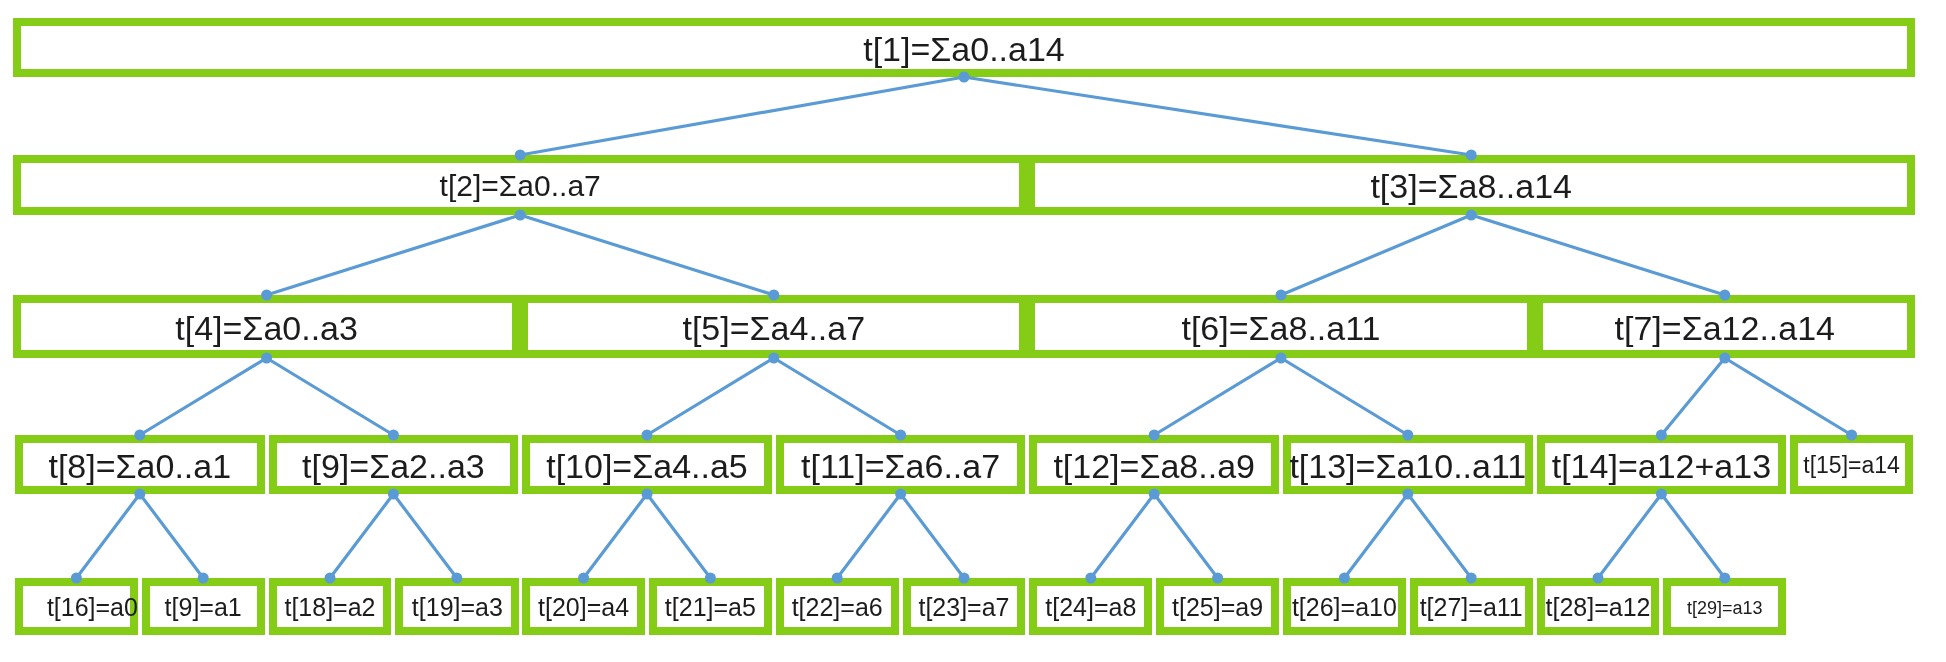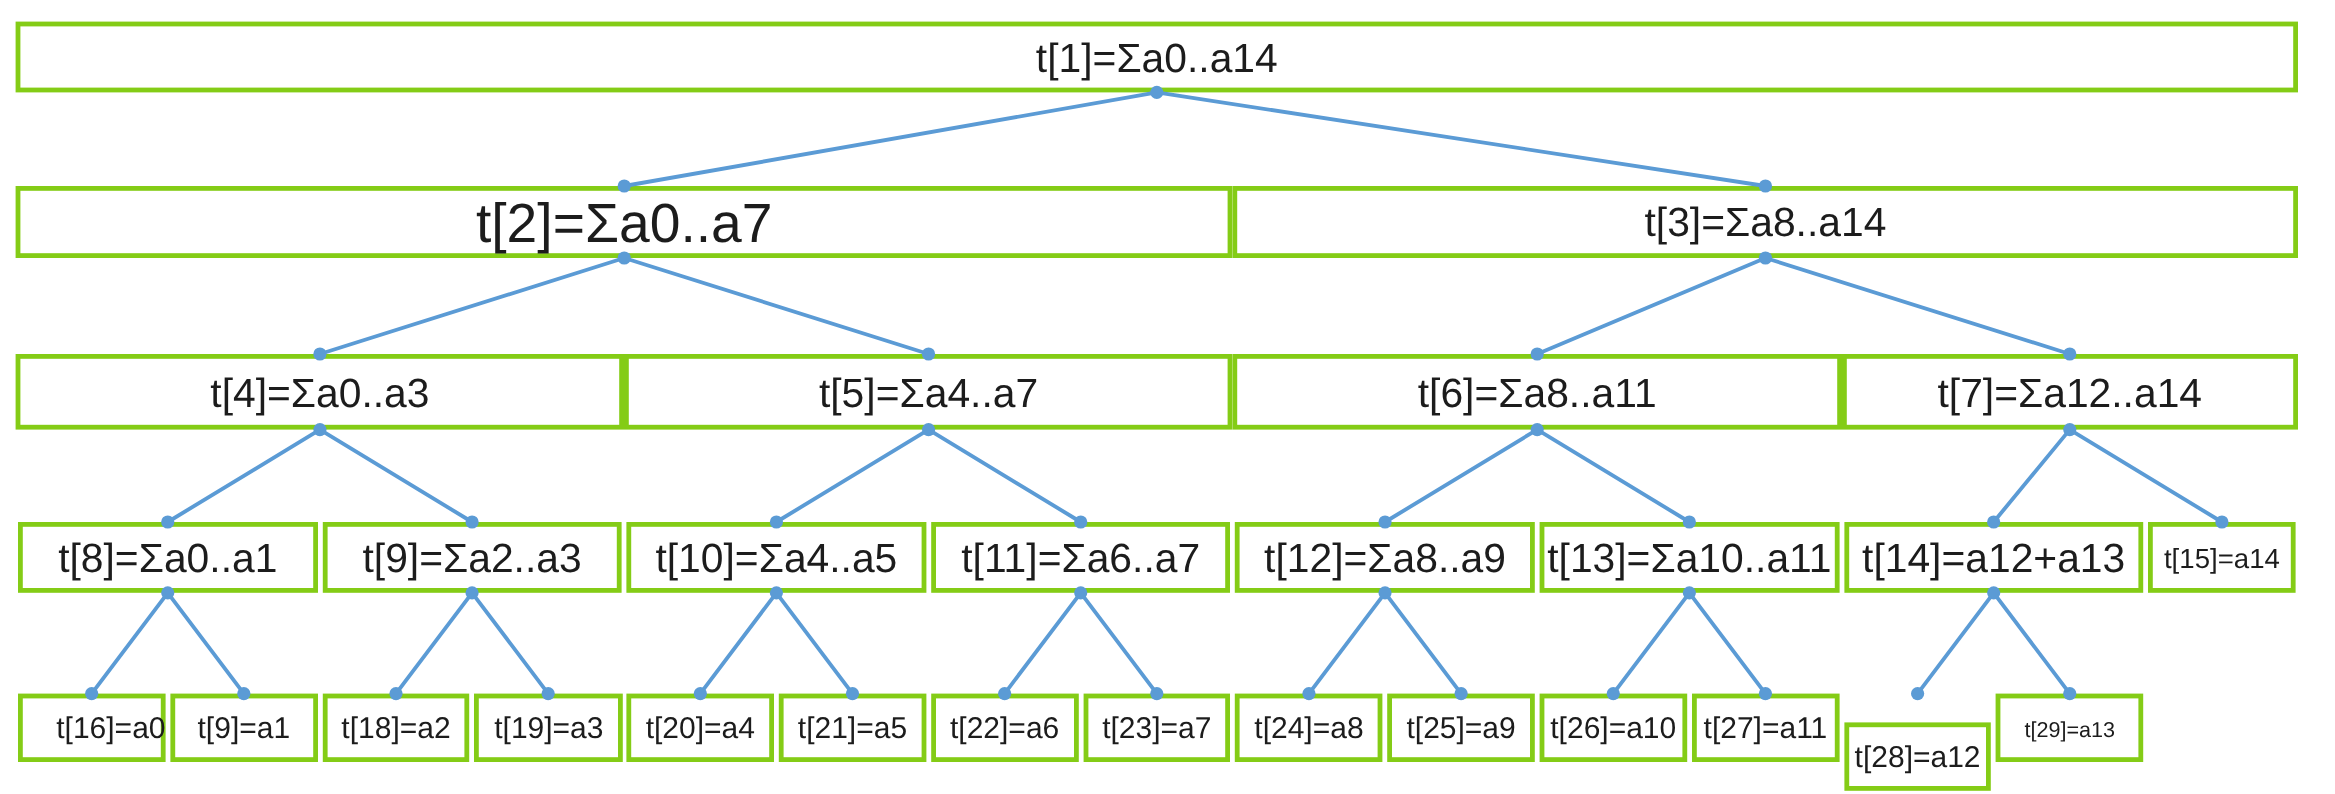--- a/index.html
+++ b/index.html
@@ -8,21 +8,21 @@
     width:1946px;height:662px;
     background:#ffffff;
     overflow:hidden;
     font-family:"Liberation Sans", sans-serif;
   }
   #nodes{position:absolute;inset:0;}
   .node{
     position:absolute;
     box-sizing:border-box;
     background:#ffffff;
-    border:4px solid #84cc16;
+    border:8px solid #84cc16;
     display:flex;
     align-items:center;
     justify-content:center;
     white-space:nowrap;
     color:#1c1c1c;
   }
   .node span{display:block;line-height:1;padding-top:2px;}
   #edges{
     position:absolute;left:0;top:0;
     pointer-events:none;
@@ -30,21 +30,21 @@
 </style>
 </head>
 <body>
 
 <div id="canvas">
   <div id="nodes">
       <div class="node" style="left: 13px; top: 18px; width: 1902px; height: 59px;">
         <span style="font-size: 34px;">t[1]=Σa0..a14</span>
       </div>
       <div class="node" style="left: 13px; top: 155px; width: 1014.4px; height: 60px;">
-        <span style="font-size: 46px;">t[2]=Σa0..a7</span>
+        <span style="font-size: 30px;">t[2]=Σa0..a7</span>
       </div>
       <div class="node" style="left: 1027.4px; top: 155px; width: 887.6px; height: 60px;">
         <span style="font-size: 34px;">t[3]=Σa8..a14</span>
       </div>
       <div class="node" style="left: 13px; top: 295px; width: 507.2px; height: 63px;">
         <span style="font-size: 34px;">t[4]=Σa0..a3</span>
       </div>
       <div class="node" style="left: 520.2px; top: 295px; width: 507.2px; height: 63px;">
         <span style="font-size: 34px;">t[5]=Σa4..a7</span>
       </div>
@@ -107,21 +107,21 @@
       </div>
       <div class="node" style="left: 1156.2px; top: 578px; width: 122.8px; height: 57px;">
         <span style="font-size: 25px;">t[25]=a9</span>
       </div>
       <div class="node" style="left: 1283px; top: 578px; width: 122.8px; height: 57px;">
         <span style="font-size: 25px;">t[26]=a10</span>
       </div>
       <div class="node" style="left: 1409.8px; top: 578px; width: 122.8px; height: 57px;">
         <span style="font-size: 25px;">t[27]=a11</span>
       </div>
-      <div class="node" style="left: 1536.6px; top: 578px; width: 122.8px; height: 57px; margin-top: 24px;">
+      <div class="node" style="left: 1536.6px; top: 578px; width: 122.8px; height: 57px;">
         <span style="font-size: 25px;">t[28]=a12</span>
       </div>
       <div class="node" style="left: 1663.4px; top: 578px; width: 122.8px; height: 57px;">
         <span style="font-size: 18px;">t[29]=a13</span>
       </div>
     </div>
   <svg id="edges" width="1946" height="662" viewBox="0 0 1946 662">
       <line x1="964" y1="77" x2="520.2" y2="155" stroke="#5b9bd5" stroke-width="3.2" stroke-linecap="round"></line>
       <line x1="964" y1="77" x2="1471.2" y2="155" stroke="#5b9bd5" stroke-width="3.2" stroke-linecap="round"></line>
       <line x1="520.2" y1="215" x2="266.6" y2="295" stroke="#5b9bd5" stroke-width="3.2" stroke-linecap="round"></line>

